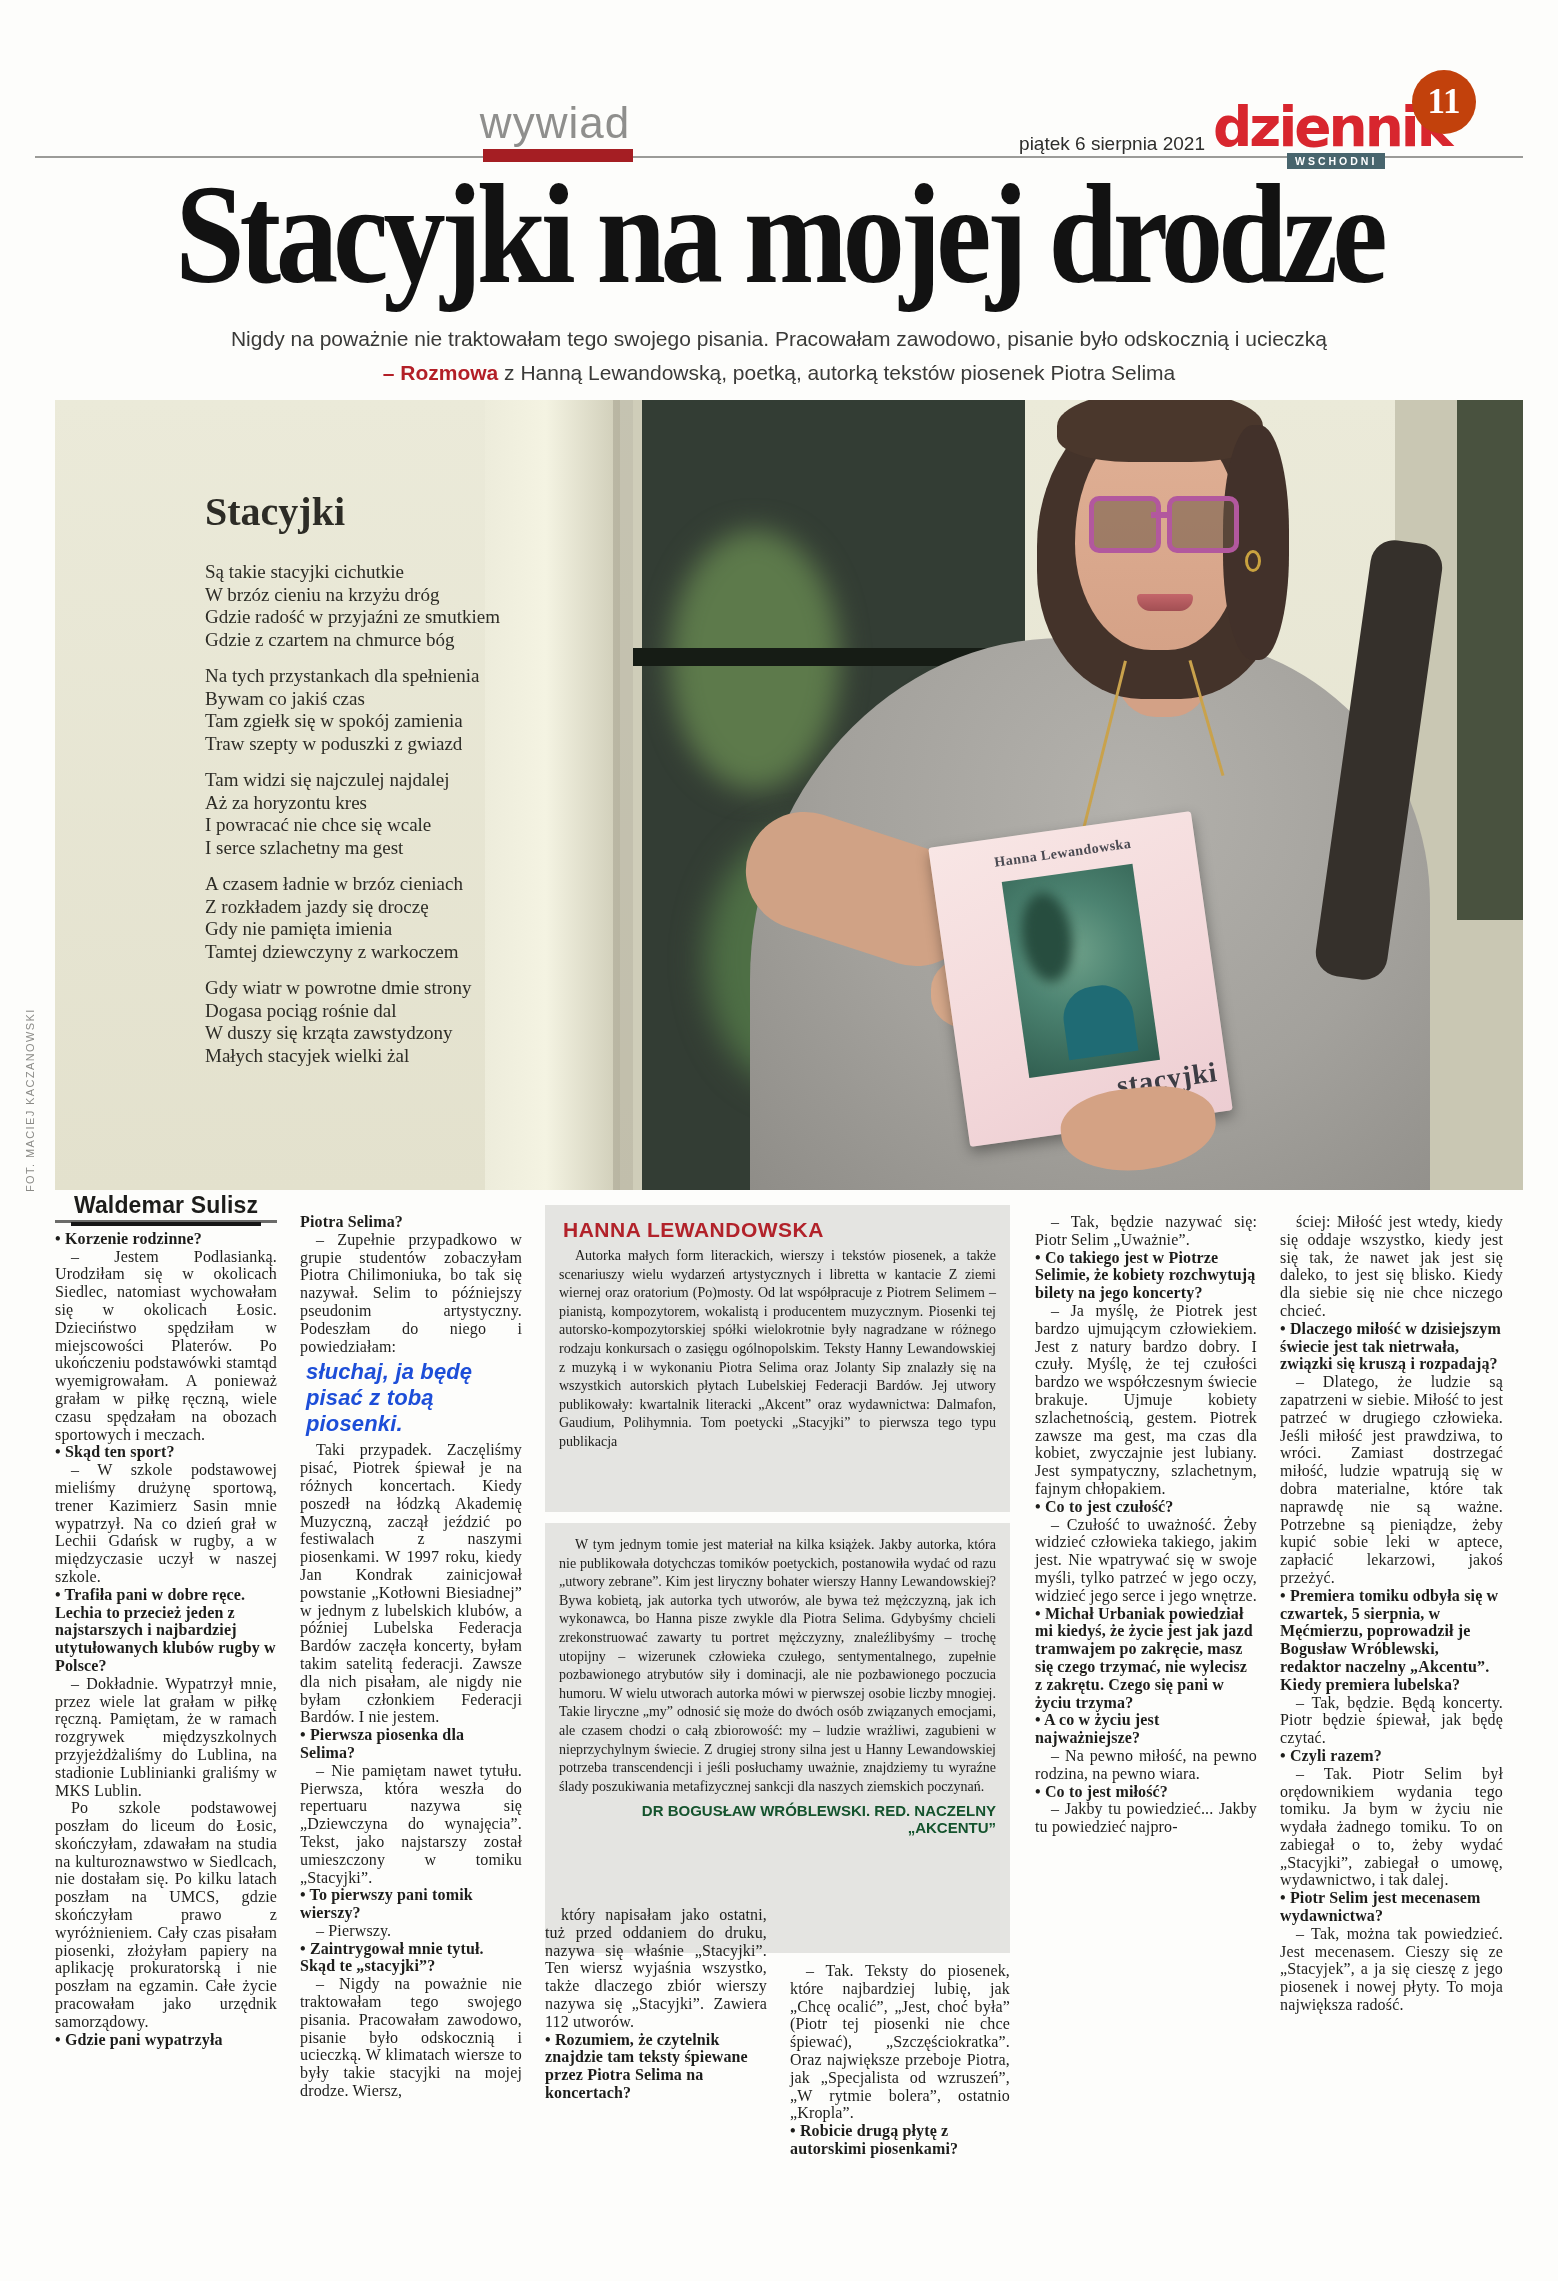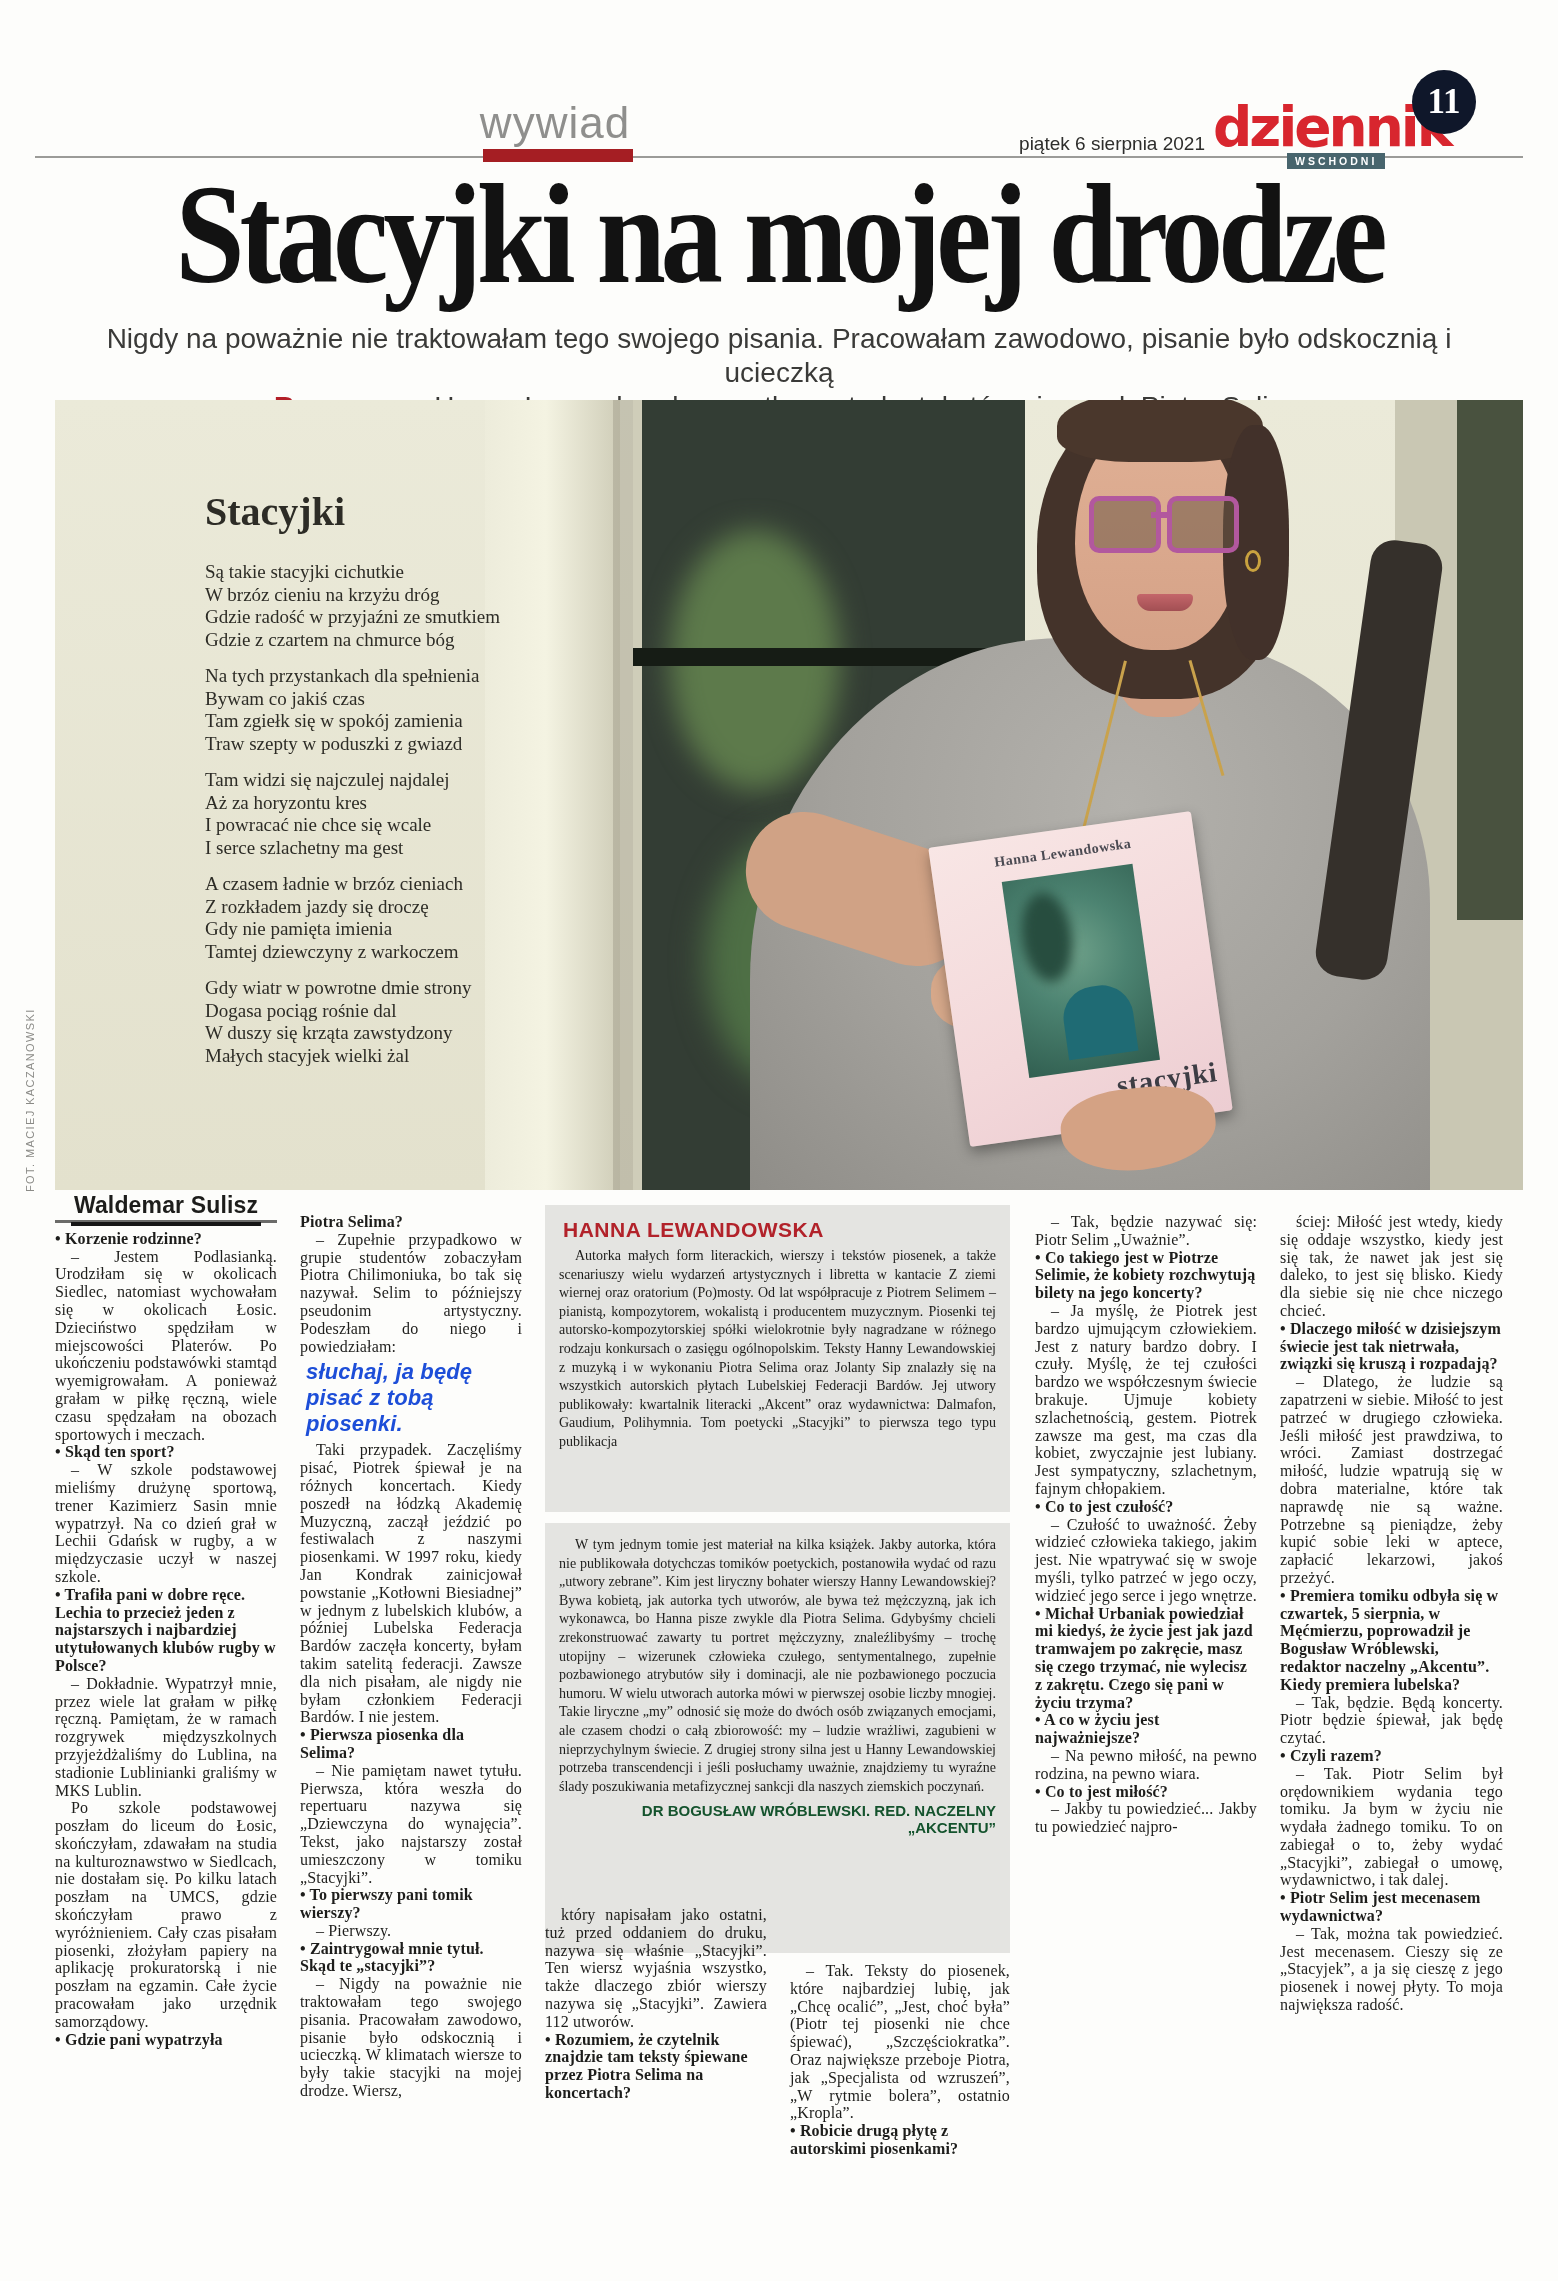--- a/index.html
+++ b/index.html
@@ -11,28 +11,28 @@
         font-family:"Liberation Sans",sans-serif;font-weight:400;font-size:44px;color:#8f8f8d;letter-spacing:1px;}
   .section-bar{position:absolute;left:483px;width:150px;top:149px;height:13px;background:#a51e23;}
   .hdr-date{position:absolute;left:905px;width:300px;top:133px;text-align:right;
         font-family:"Liberation Sans",sans-serif;font-size:19px;color:#2e2e2c;}
   .logo{position:absolute;left:1213px;top:100px;font-family:"DejaVu Sans",sans-serif;
         font-weight:800;font-size:55px;color:#d8262e;letter-spacing:-3px;line-height:1;}
   .logo-sub{position:absolute;left:1287px;top:153px;background:#48656d;color:#fff;
         font-family:"Liberation Sans",sans-serif;font-size:10.5px;font-weight:700;
         letter-spacing:3px;padding:2px 8px;}
   .page-badge{position:absolute;left:1412px;top:70px;width:64px;height:64px;border-radius:50%;
-        background:#0f172a;color:#fff;display:flex;align-items:center;justify-content:center;
+        background:#c2410c;color:#fff;display:flex;align-items:center;justify-content:center;
         font-family:"Liberation Serif",serif;font-weight:700;font-size:35px;}
   
   .main-title{position:absolute;left:0;width:1558px;top:162px;text-align:center;white-space:nowrap;}
   .main-title span{display:inline-block;font-weight:700;font-size:142px;line-height:1.02;
         letter-spacing:-6px;color:#121212;transform:scaleX(.88);}
   .lead{position:absolute;left:64px;width:1430px;top:322px;text-align:center;
-        font-family:"Liberation Sans",sans-serif;font-size:28px;line-height:34px;color:#3a3a38;}
+        font-family:"Liberation Sans",sans-serif;font-size:21px;line-height:34px;color:#3a3a38;}
   .lead .hl{color:#b31f27;font-weight:700;}
   
   .photo{position:absolute;left:55px;top:400px;width:1468px;height:790px;overflow:hidden;
         background:linear-gradient(180deg,#ebead9,#e3e1cd);}
   .photo *{position:absolute;}
   .pillar{left:430px;top:0;width:135px;height:790px;
         background:linear-gradient(90deg,#edecdb 0%,#f4f3e2 45%,#cfcdb8 100%);}
   .pillar-edge{left:558px;top:0;width:20px;height:790px;background:#a5a390;opacity:.55;}
   .window{left:578px;top:0;width:392px;height:790px;background:#333d34;}
   .win-frame-v{left:578px;top:0;width:9px;height:790px;background:#cfcdb9;}

